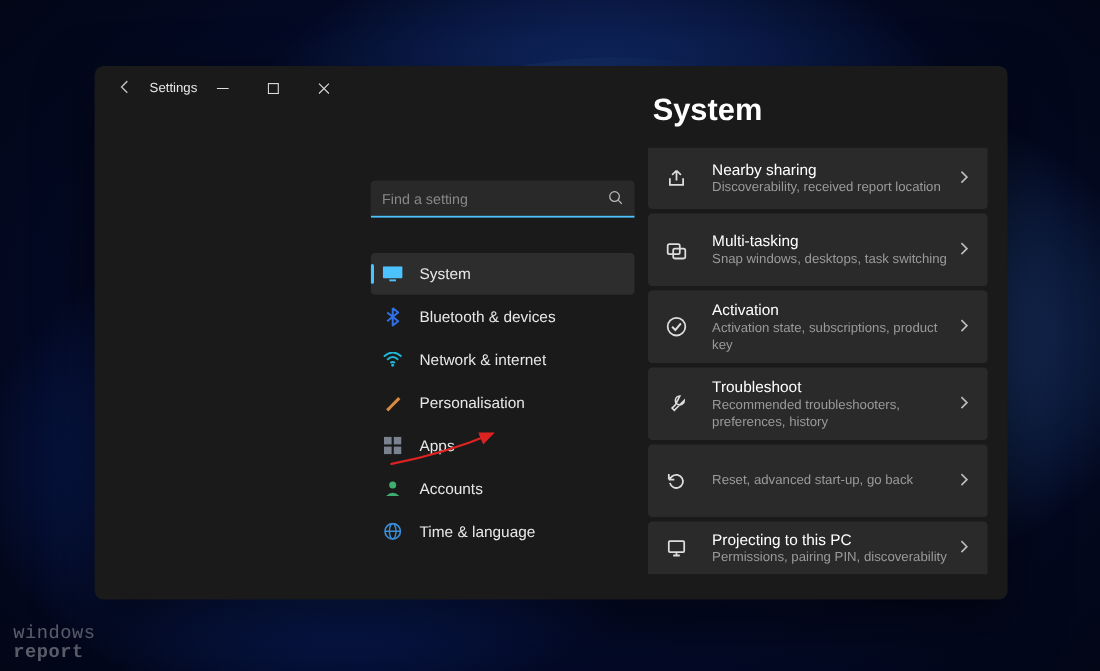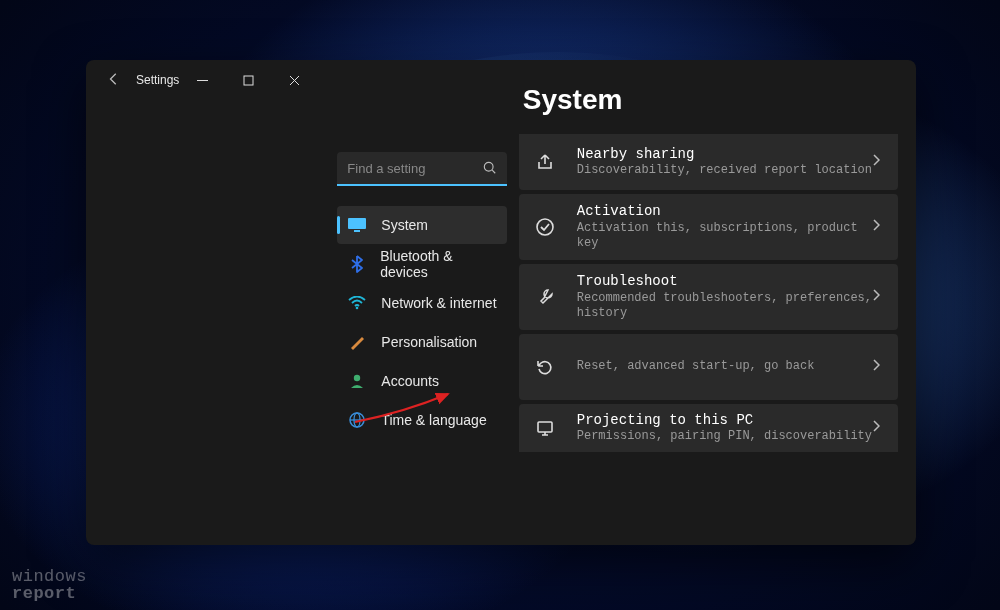--- a/index.html
+++ b/index.html
@@ -50,21 +50,21 @@
   }
   .back-btn { width:28px; text-align:center; color:#bbb; font-size:14px; cursor:pointer; }
   .title-text { margin-left:8px; }
   .win-controls { margin-left:auto; display:flex; }
   .win-controls div { width:46px; height:40px; display:flex; align-items:center; justify-content:center; color:#ddd; }
   .win-controls svg { stroke:#ddd; }
 
   .content { flex:1; display:flex; overflow:hidden; }
 
   
-  .sidebar { width:268px; padding:0 12px 0 16px; display:flex; flex-direction:column; }
+  .sidebar { width:268px; padding:0 12px 0 16px; display:flex; flex-direction:column;gap:12px; }
   .page-title-space { height:92px; }
   .search-wrap { position:relative; margin-bottom:20px; }
   .search {
     width:100%; height:34px; background:#292929; border:none; border-bottom:2px solid #4cc2ff;
     color:#eee; padding:0 34px 0 10px; font-size:13px; border-radius:4px 4px 0 0;
   }
   .search::placeholder { color:#888; }
   .search-icon { position:absolute; right:10px; top:9px; color:#bbb; font-size:13px; }
 
   .nav { flex:1; overflow-y:auto; position:relative; }
@@ -76,21 +76,21 @@
   .nav-item.active { background:#2d2d2d; position:relative; }
   .nav-item.active::before {
     content:""; position:absolute; left:0; top:10px; bottom:10px; width:3px;
     background:#4cc2ff; border-radius:2px;
   }
   .nav-icon { width:20px; height:20px; margin-right:14px; display:flex; align-items:center; justify-content:center; }
 
   
   .main { flex:1; display:flex; flex-direction:column; padding:0 18px 0 0; position:relative; }
   .main-title { font-size:28px; font-weight:600; color:#fff; padding:24px 0 18px 4px; }
-  .settings-list { flex:1; overflow:hidden; position:relative;font-family:Liberation Mono, monospace; }
+  .settings-list { flex:1; overflow:hidden; position:relative; }
   .setting-row {
     display:flex; align-items:center; height:66px; background:#2a2a2a;
     border-radius:4px; margin-bottom:4px; padding:0 18px 0 14px; cursor:pointer;
   }
   .setting-row.first { height:56px; border-top-left-radius:0; border-top-right-radius:0; }
   .setting-row.last { height:48px; border-bottom-left-radius:0; border-bottom-right-radius:0; margin-bottom:0; overflow:hidden; }
   .setting-row.last .row-sub { white-space:nowrap; overflow:hidden; }
   .row-icon { width:24px; height:24px; margin-right:20px; color:#ddd; display:flex; align-items:center; justify-content:center; flex-shrink:0; }
   .row-text { flex:1; }
   .row-title { color:#fff; font-size:14px; line-height:1.3; }
@@ -183,20 +183,31 @@
           <div class="nav-item">
             <span class="nav-icon">
               <svg width="18" height="18" viewBox="0 0 18 18">
                 <path d="M3 15 L6 12 L14 4 L16 6 L8 14 L5 17 Z" fill="#d98a3e"></path>
               </svg>
             </span>
             <span>Personalisation</span>
           </div>
           <div class="nav-item">
             <span class="nav-icon">
+              <svg width="16" height="16">
+                <rect x="0" y="0" width="7" height="7" fill="#7a8290"></rect>
+                <rect x="9" y="0" width="7" height="7" fill="#7a8290"></rect>
+                <rect x="0" y="9" width="7" height="7" fill="#7a8290"></rect>
+                <rect x="9" y="9" width="7" height="7" fill="#7a8290"></rect>
+              </svg>
+            </span>
+            <span>Apps</span>
+          </div>
+          <div class="nav-item">
+            <span class="nav-icon">
               <svg width="16" height="16" viewBox="0 0 16 16">
                 <circle cx="8" cy="5" r="3.2" fill="#3fae6f"></circle>
                 <path d="M2 15 Q8 9 14 15 Z" fill="#3fae6f"></path>
               </svg>
             </span>
             <span>Accounts</span>
           </div>
           <div class="nav-item">
             <span class="nav-icon">
               <svg width="16" height="16" viewBox="0 0 16 16">
@@ -226,27 +237,44 @@
     </div>
     <span class="row-chevron">
       <svg width="8" height="12" viewBox="0 0 8 12">
                 <path d="M2 1 L7 6 L2 11" fill="none" stroke="#bbb" stroke-width="1.5"></path>
               </svg>
     </span>
           </div>
           <div class="setting-row">
     <span class="row-icon">
               <svg width="20" height="20" viewBox="0 0 20 20">
+                <rect x="2" y="5" width="11" height="9" rx="1.5" fill="none" stroke="#ddd" stroke-width="1.6"></rect>
+                <rect x="7" y="9" width="11" height="9" rx="1.5" fill="none" stroke="#ddd" stroke-width="1.6"></rect>
+              </svg>
+            </span>
+    <div class="row-text">
+      <div class="row-title">Multi-tasking</div>
+      <div class="row-sub">Snap windows, desktops, task switching</div>
+    </div>
+    <span class="row-chevron">
+      <svg width="8" height="12" viewBox="0 0 8 12">
+                <path d="M2 1 L7 6 L2 11" fill="none" stroke="#bbb" stroke-width="1.5"></path>
+              </svg>
+    </span>
+          </div>
+          <div class="setting-row">
+    <span class="row-icon">
+              <svg width="20" height="20" viewBox="0 0 20 20">
                 <circle cx="10" cy="10" r="8" fill="none" stroke="#ddd" stroke-width="1.6"></circle>
                 <path d="M6 10 L9 13 L14 7" fill="none" stroke="#ddd" stroke-width="1.8"></path>
               </svg>
             </span>
     <div class="row-text">
       <div class="row-title">Activation</div>
-      <div class="row-sub">Activation this, subscriptions, product key</div>
+      <div class="row-sub">Activation state, subscriptions, product key</div>
     </div>
     <span class="row-chevron">
       <svg width="8" height="12" viewBox="0 0 8 12">
                 <path d="M2 1 L7 6 L2 11" fill="none" stroke="#bbb" stroke-width="1.5"></path>
               </svg>
     </span>
           </div>
           <div class="setting-row">
     <span class="row-icon">
               <svg width="20" height="20" viewBox="0 0 20 20">

